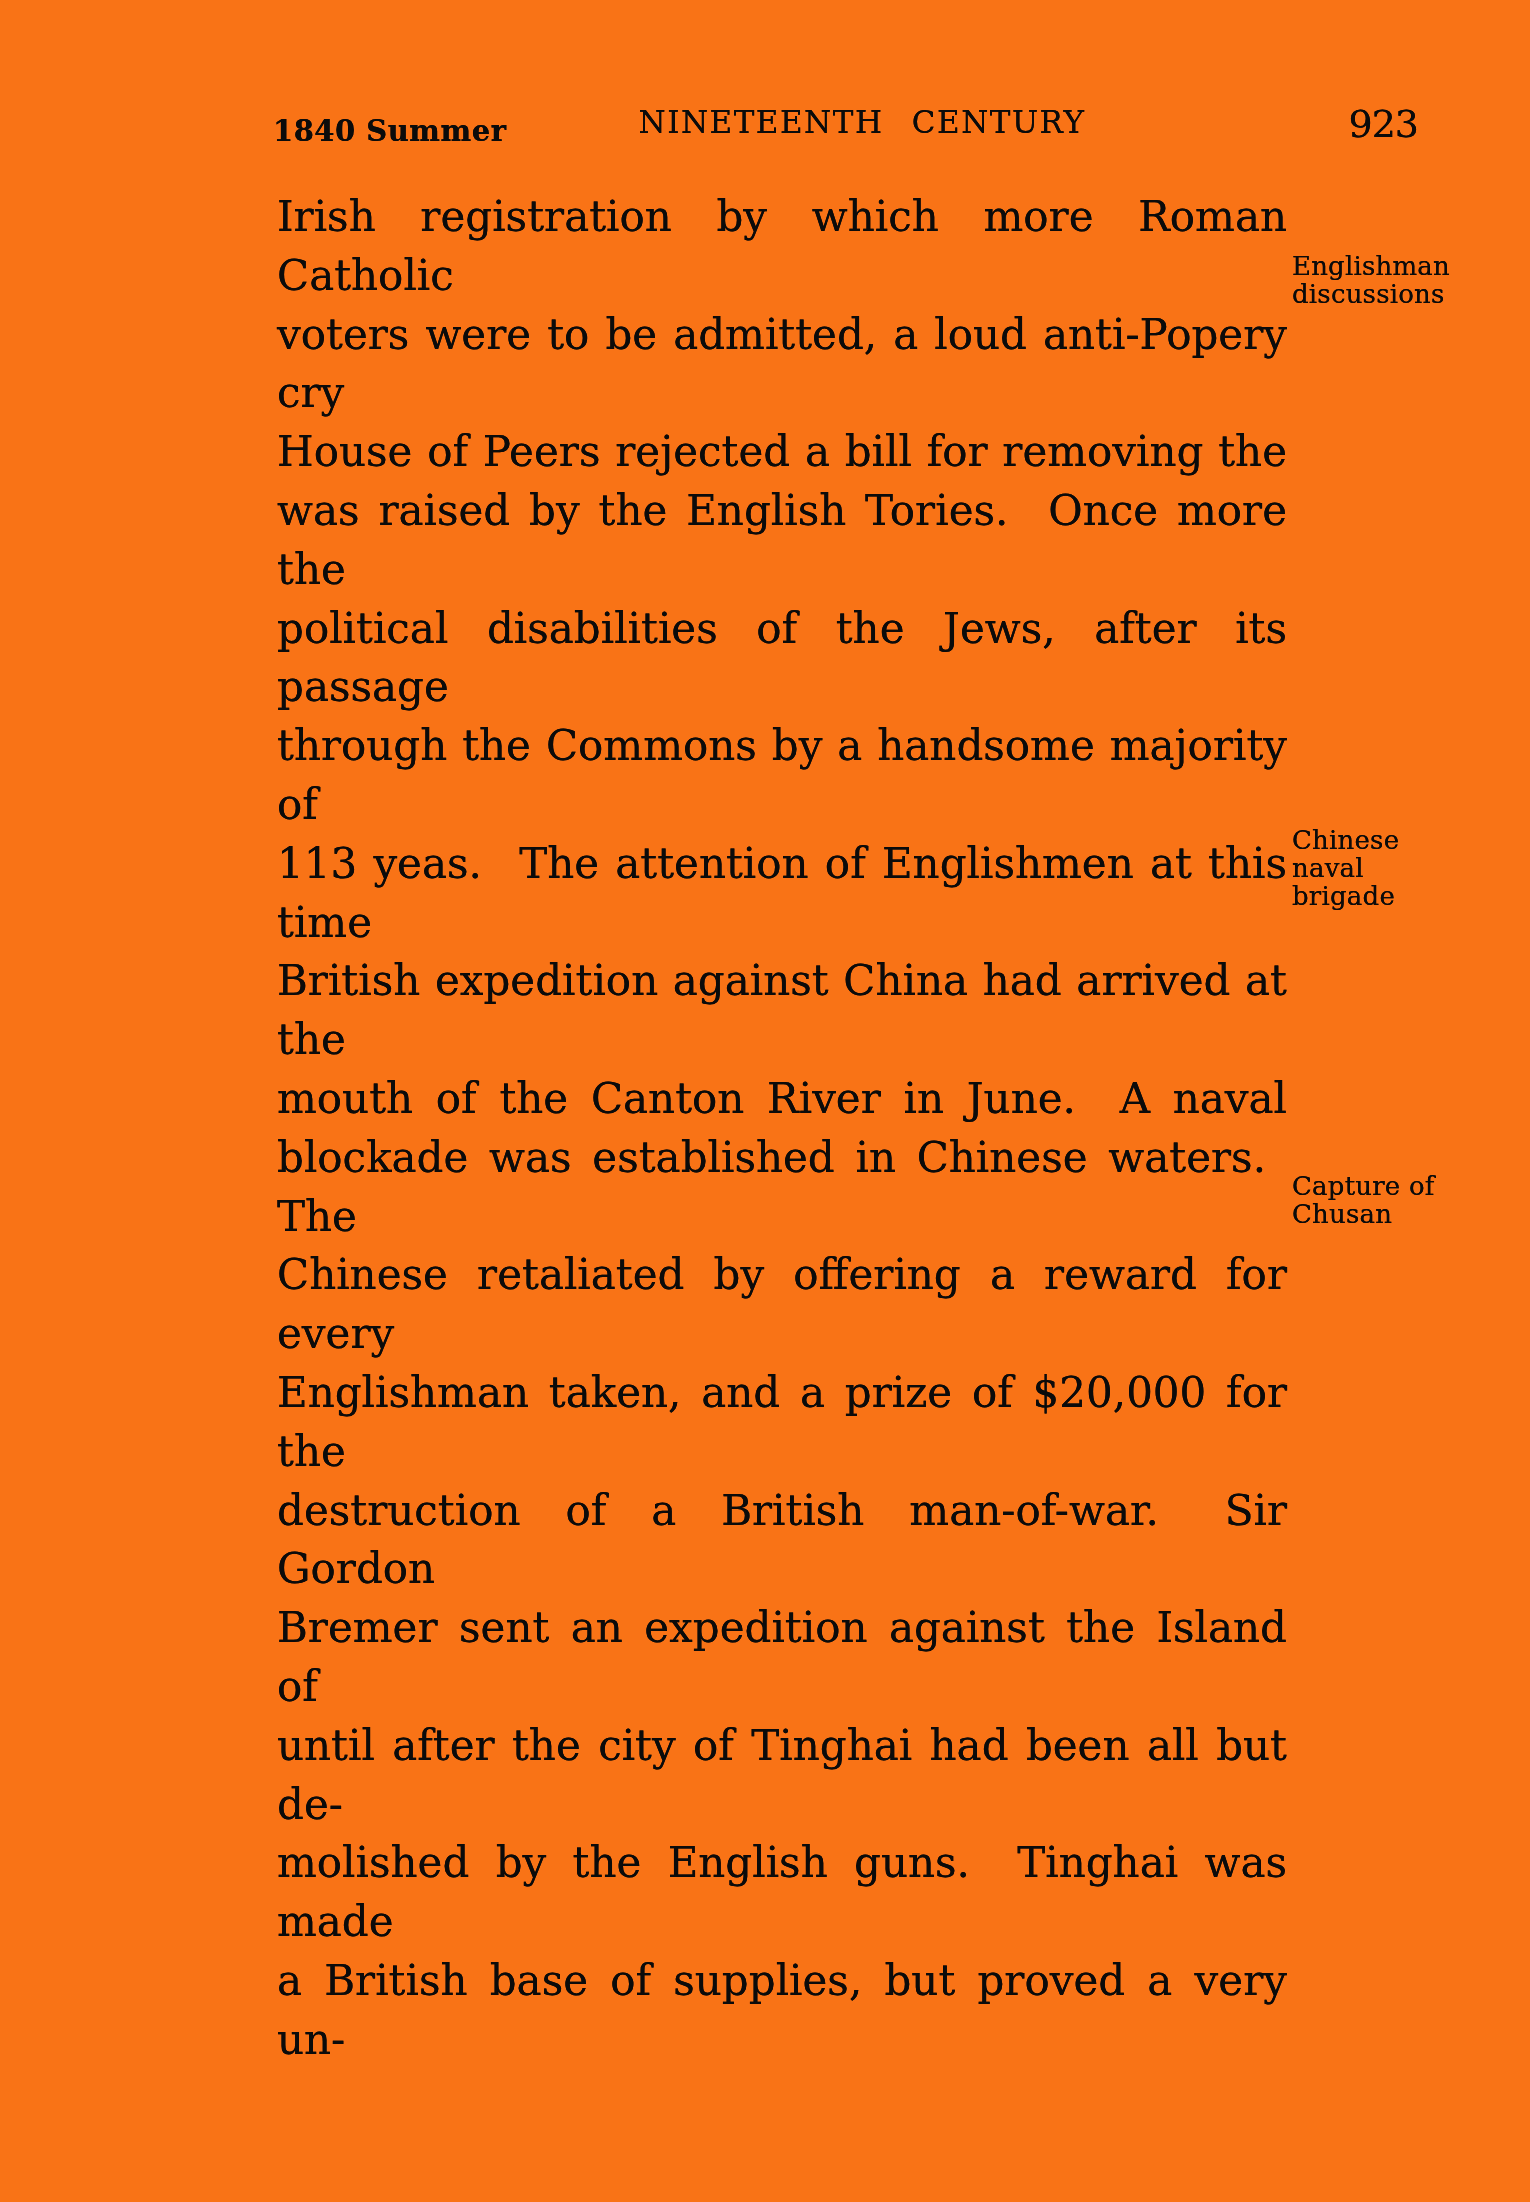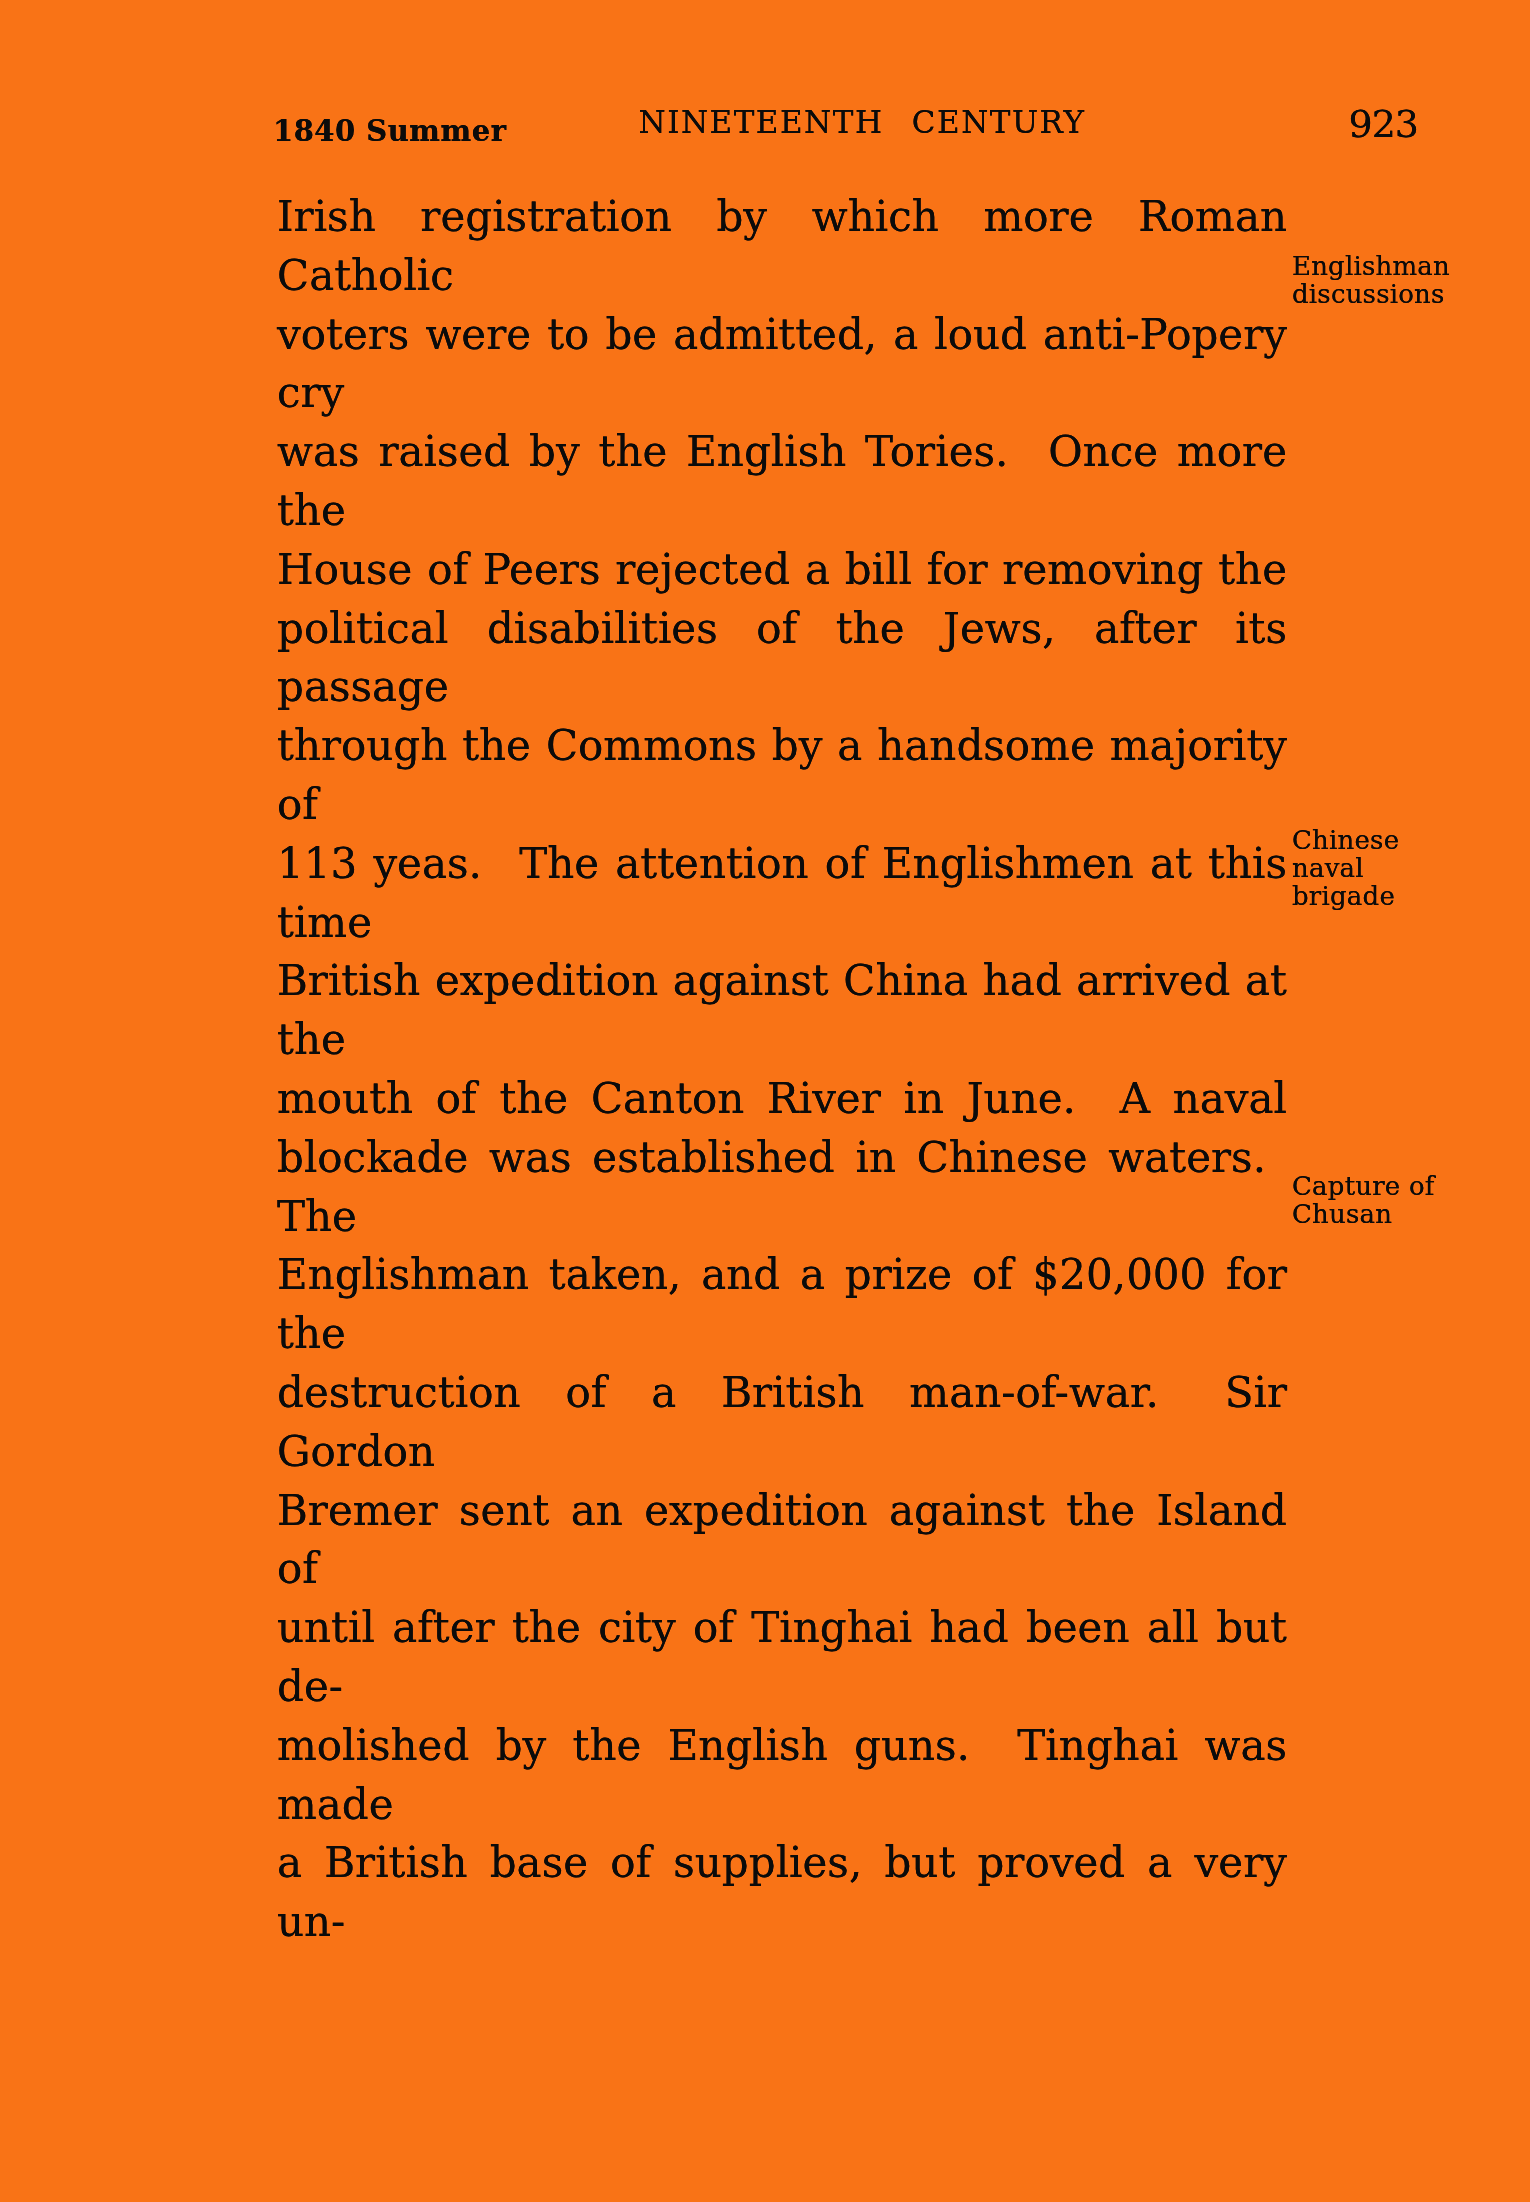--- a/index.html
+++ b/index.html
@@ -67,28 +67,29 @@
 
   <div class="running-head">
     <span class="head-left">1840 Summer</span>
     <span class="head-title">NINETEENTH CENTURY</span>
     <span class="head-page-number">923</span>
   </div>
 
   <div class="body-text">
     <div class="line">Irish registration by which more Roman Catholic</div>
     <div class="line">voters were to be admitted, a loud anti-Popery cry</div>
+    <div class="line">House of Peers rejected a bill for removing the</div>
     <div class="line">was raised by the English Tories.  Once more the</div>
-    <div class="line">House of Peers rejected a bill for removing the</div>
     <div class="line">political disabilities of the Jews, after its passage</div>
     <div class="line">through the Commons by a handsome majority of</div>
     <div class="line">113 yeas.  The attention of Englishmen at this time</div>
     <div class="line">British expedition against China had arrived at the</div>
     <div class="line">mouth of the Canton River in June.  A naval</div>
     <div class="line">blockade was established in Chinese waters.  The</div>
+    <div class="line">Chinese retaliated by offering a reward for every</div>
     <div class="line">Englishman taken, and a prize of $20,000 for the</div>
     <div class="line">destruction of a British man-of-war.  Sir Gordon</div>
     <div class="line">Bremer sent an expedition against the Island of</div>
     <div class="line">until after the city of Tinghai had been all but de-</div>
     <div class="line">molished by the English guns.  Tinghai was made</div>
     <div class="line">a British base of supplies, but proved a very un-</div>
 
   </div>
 
   <div class="margin-note note-religious">

